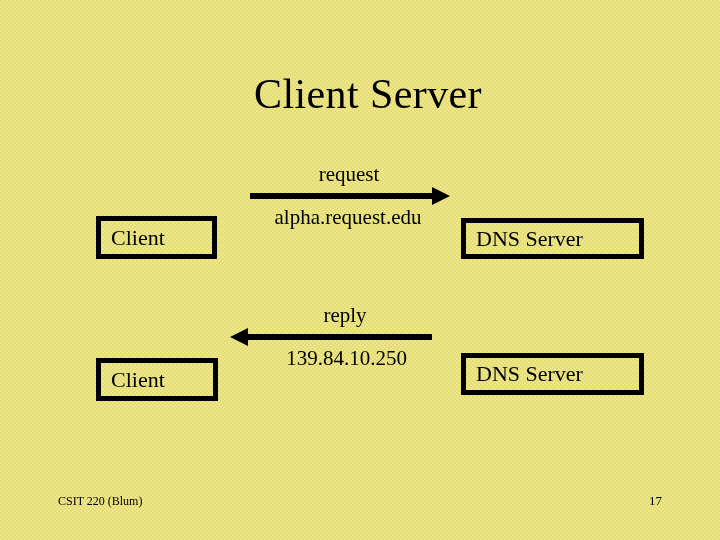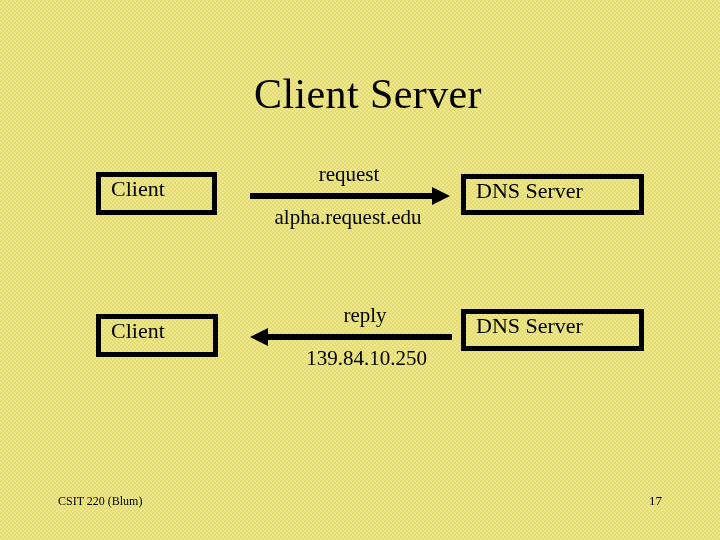--- a/index.html
+++ b/index.html
@@ -40,21 +40,23 @@
     letter-spacing: 0.4px;
     white-space: nowrap;
   }
 
   
   .node-box {
     position: absolute;
     border: 5px solid #000000;
     box-sizing: border-box;
     display: flex;
+    align-items: center;
     background: transparent;
+    margin-top: 44px;
   }
 
   .node-label {
     font-size: 22px;
     line-height: 24px;
     padding-left: 10px;
     white-space: nowrap;
   }
 
   #client-box-1 { left: 96px;  top: 172px; width: 121px; height: 43px; }
@@ -73,21 +75,21 @@
     font-size: 21px;
     line-height: 25px;
     white-space: nowrap;
   }
 
   .arrow-svg {
     display: block;
   }
 
   #flow-request { left: 236px; top: 162px; width: 220px; }
-  #flow-reply   { left: 244px; top: 303px; width: 220px; }
+  #flow-reply   { left: 224px; top: 303px; width: 220px; }
 
   #flow-request .flow-top-label    { margin-left: 6px; }
   #flow-request .flow-bottom-label { margin-left: 4px; }
   #flow-reply  .flow-top-label     { margin-left: 22px; }
   #flow-reply  .flow-bottom-label  { margin-left: 4px; padding-left: 21px; }
 
   
   #footer-course {
     position: absolute;
     left: 58px;

